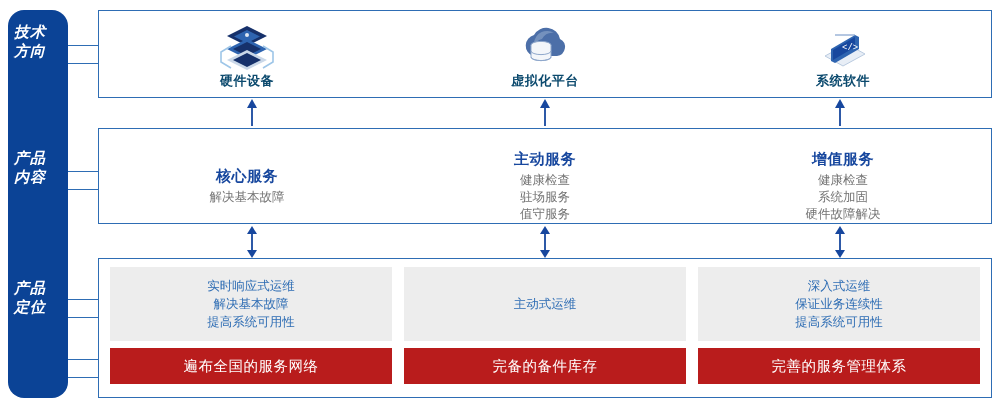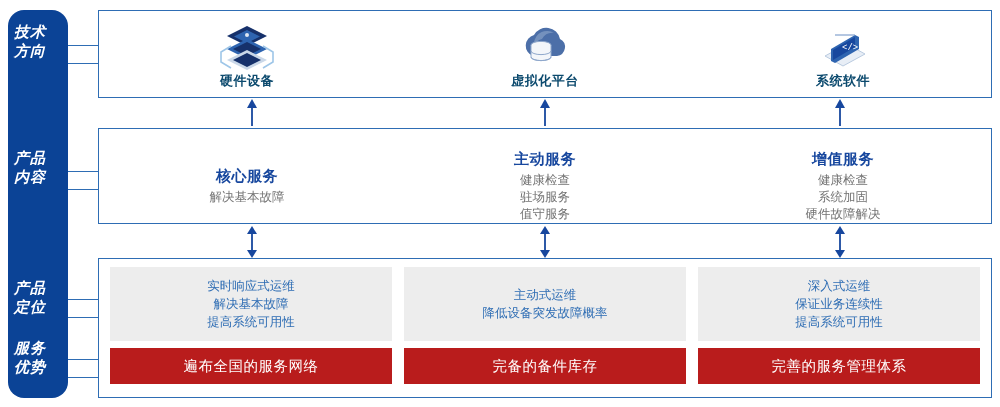--- a/index.html
+++ b/index.html
@@ -110,24 +110,20 @@
     <span class="l1">技术</span>
     <span class="l2">方向</span>
   </div>
   <div class="rail-label" id="rl1">
     <span class="l1">产品</span>
     <span class="l2">内容</span>
   </div>
   <div class="rail-label" id="rl2">
     <span class="l1">产品</span>
     <span class="l2">定位</span>
-  </div>
-  <div class="rail-label" id="rl3">
-    <span class="l1">服务</span>
-    <span class="l2">优势</span>
   </div>
 
   <div class="conn" style="left:68px;top:45px;width:30px;"></div>
   <div class="conn" style="left:68px;top:63px;width:30px;"></div>
   <div class="conn" style="left:68px;top:171px;width:30px;"></div>
   <div class="conn" style="left:68px;top:189px;width:30px;"></div>
   <div class="conn" style="left:68px;top:299px;width:30px;"></div>
   <div class="conn" style="left:68px;top:317px;width:30px;"></div>
   <div class="conn" style="left:68px;top:359px;width:30px;"></div>
   <div class="conn" style="left:68px;top:377px;width:30px;"></div>
@@ -236,21 +232,20 @@
         <div class="pos-line">实时响应式运维</div>
         <div class="pos-line">解决基本故障</div>
         <div class="pos-line">提高系统可用性</div>
       </div>
       <div class="adv-bar">遍布全国的服务网络</div>
     </div>
 
     <div class="bot-col">
       <div class="pos-card">
         <div class="pos-line">主动式运维</div>
-        <div class="pos-line">降低设备突发故障概率</div>
       </div>
       <div class="adv-bar">完备的备件库存</div>
     </div>
 
     <div class="bot-col">
       <div class="pos-card">
         <div class="pos-line">深入式运维</div>
         <div class="pos-line">保证业务连续性</div>
         <div class="pos-line">提高系统可用性</div>
       </div>

